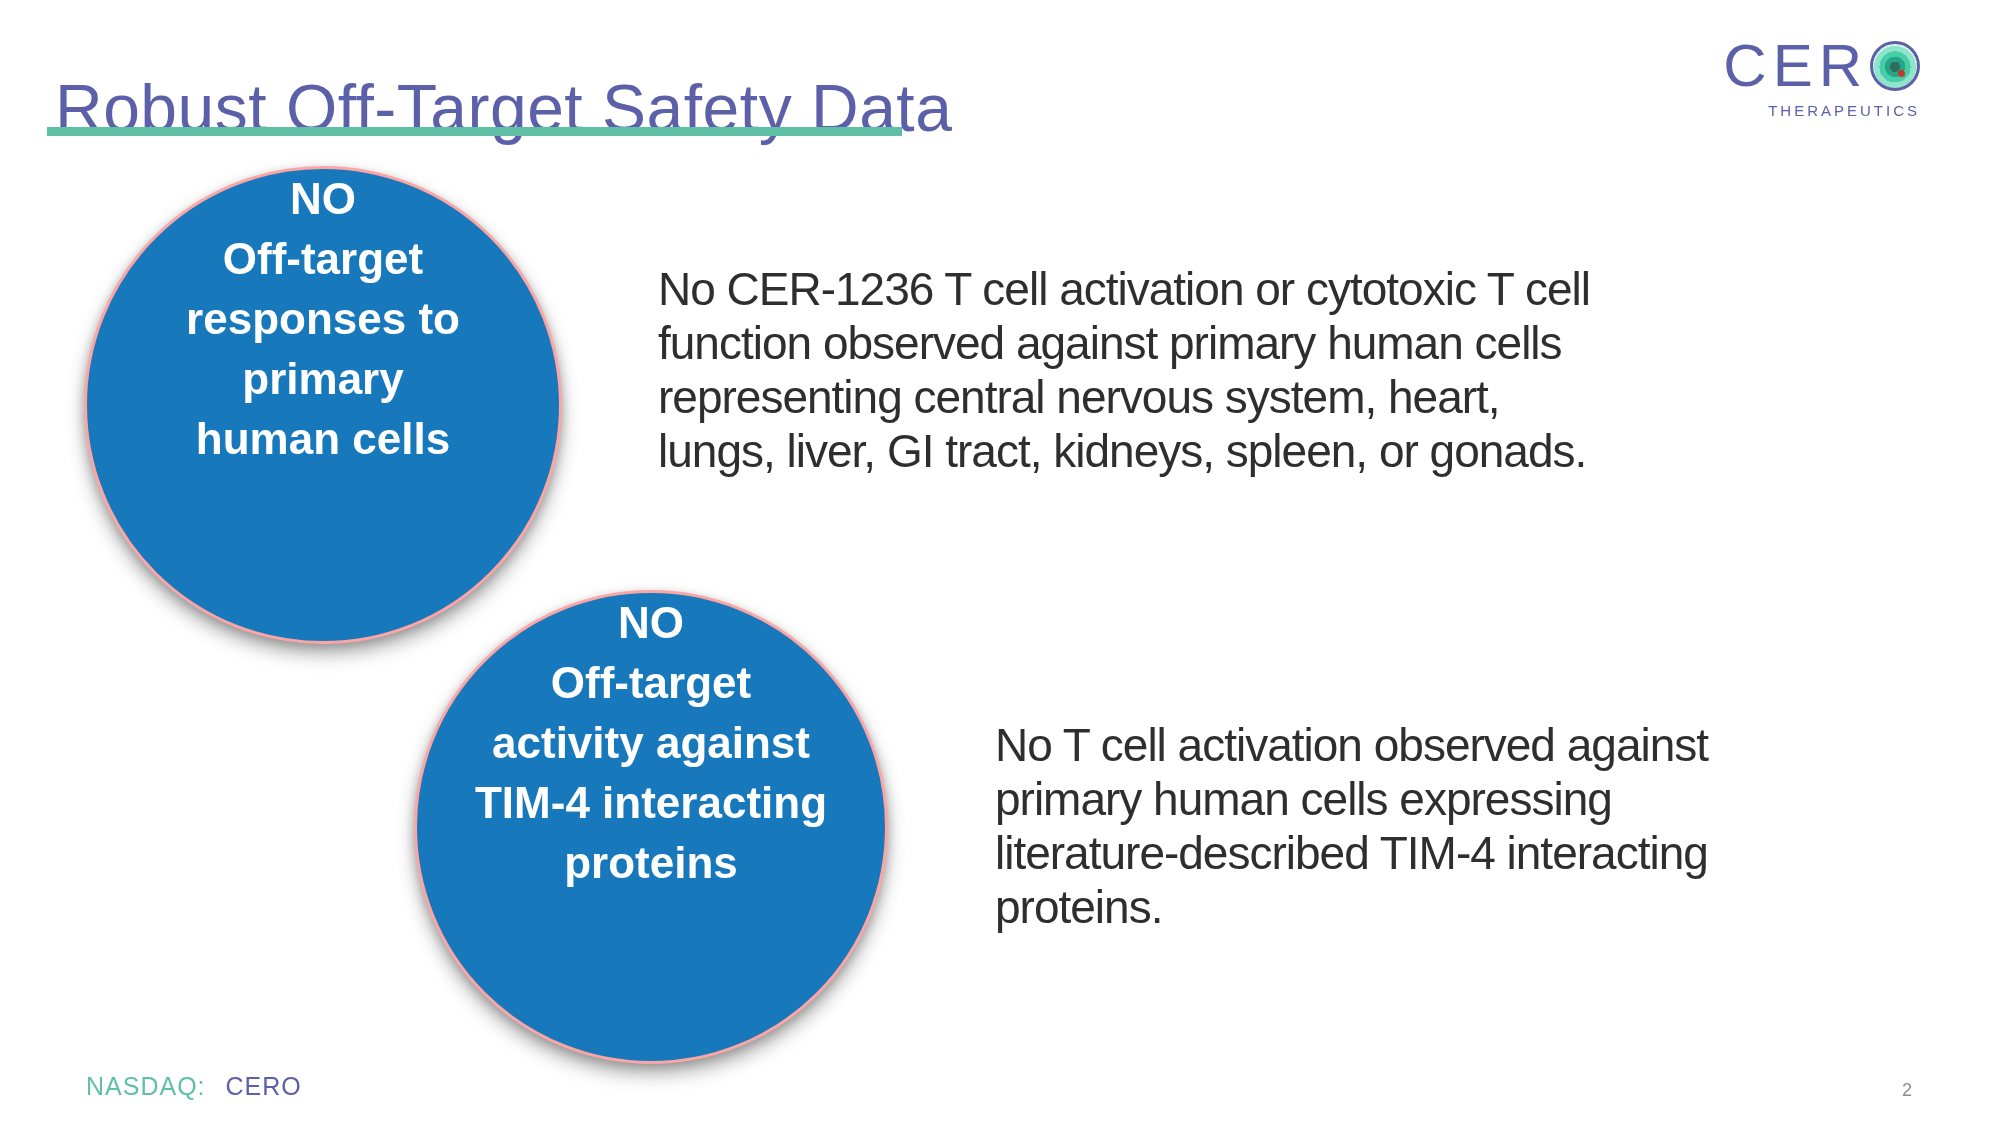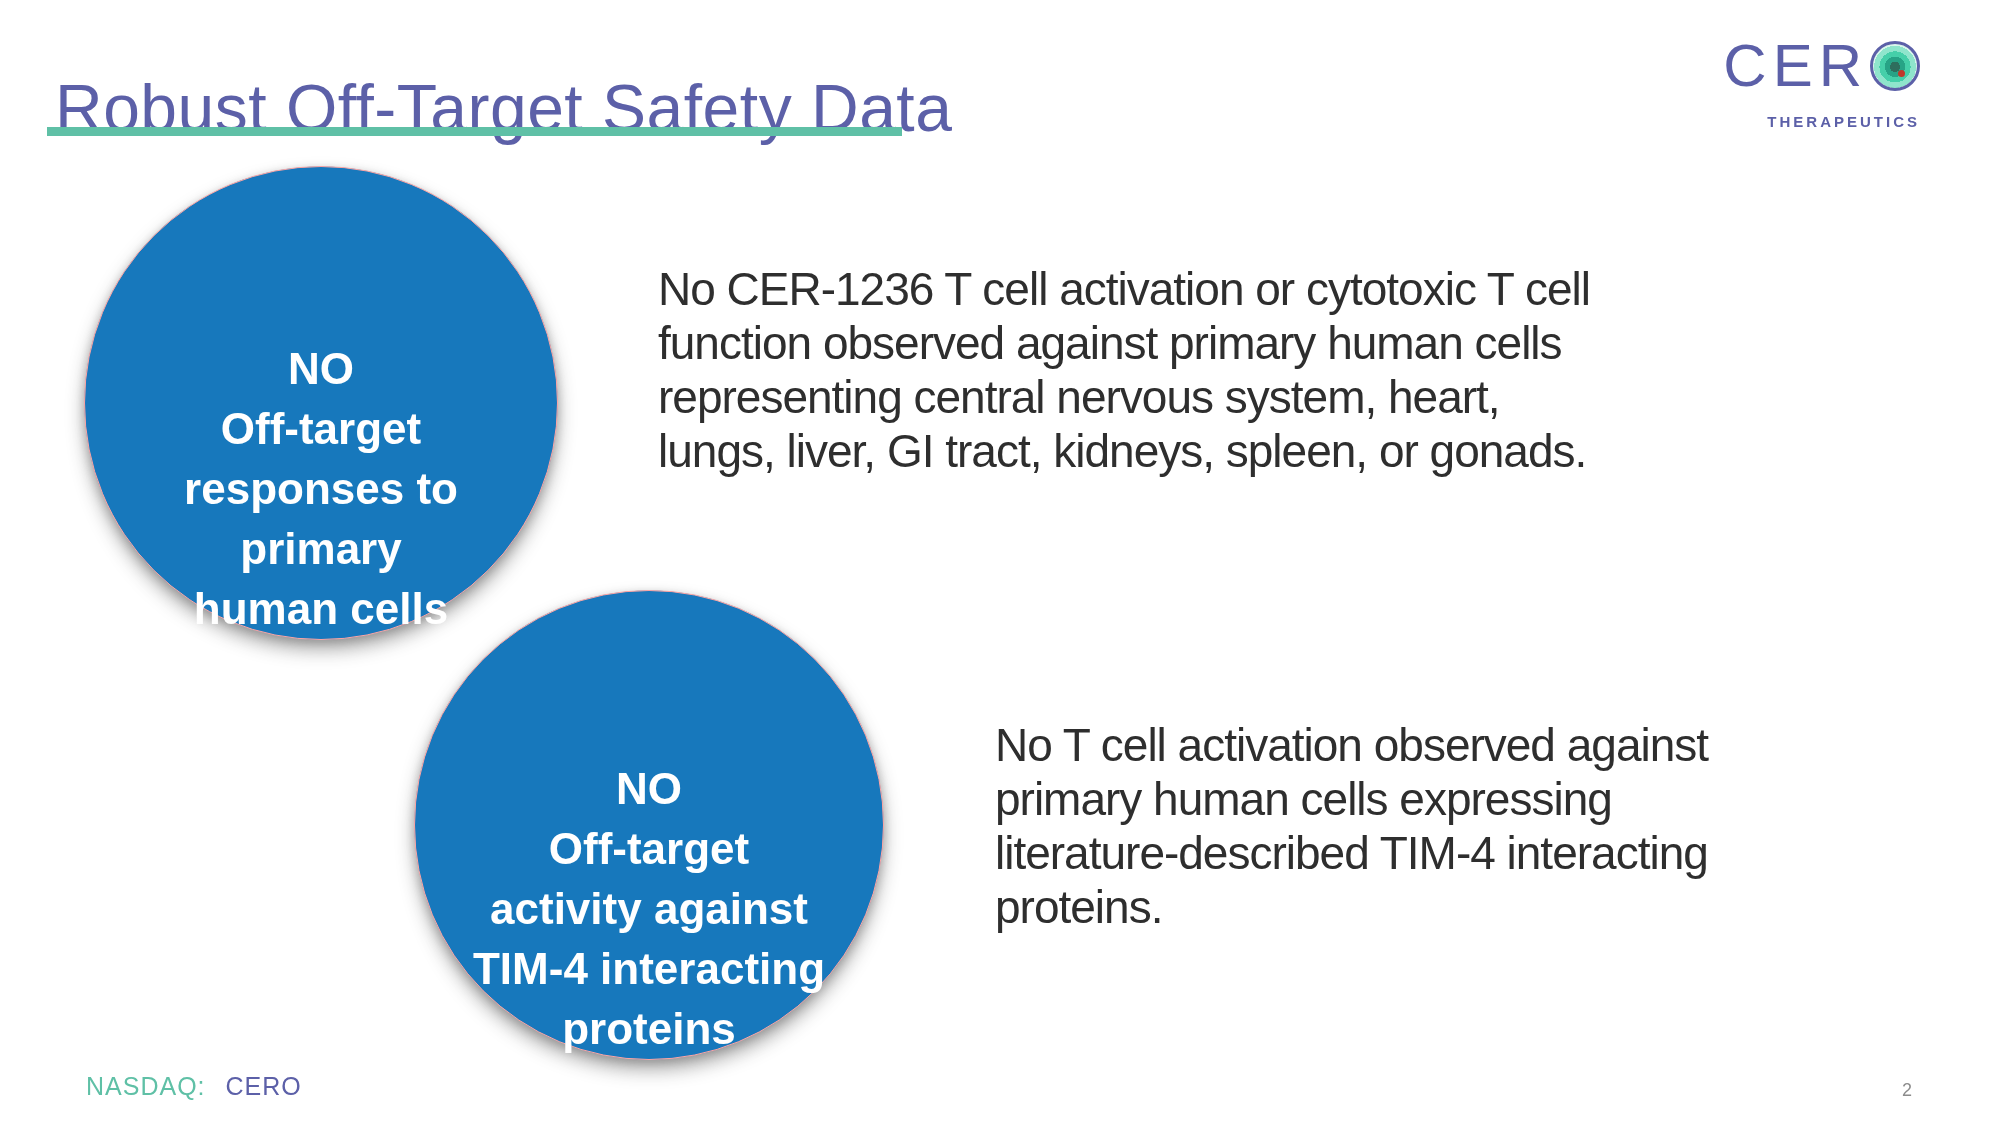--- a/index.html
+++ b/index.html
@@ -48,33 +48,33 @@
       #8fe5cc 49% 66%,
       #d9f6ec 66% 80%,
       #ffffff 80% 100%);
   }
   .logo-dot{
     position:absolute;left:56%;top:58%;
     width:7px;height:7px;border-radius:50%;
     background:var(--logo-dot-red,#c0392b);
   }
   .logo-sub{
-    margin-top:17px;
-    font-size:15px;font-weight:700;
+    margin-top:6px;
+    font-size:15px;font-weight:400;
     letter-spacing:3px;
     color:var(--brand-purple,#5c60a8);
   }
 
   
   .circle{
     position:absolute;border-radius:50%;
     background:var(--accent-blue,#1778bc);
-    border:1px solid #fca5a5;
+    border:3px solid #fca5a5;
     box-shadow:0 10px 18px rgba(50,50,50,.40), 0 3px 8px rgba(0,0,0,.18);
-    display:flex;align-items:flex-end;justify-content:center;
+    display:flex;align-items:flex-start;justify-content:center;
     text-align:center;
   }
   .circle-1{left:84px;top:166px;width:472px;height:472px;z-index:1;}
   .circle-2{left:414px;top:590px;width:468px;height:468px;z-index:2;}
   .circle-text{
     color:#ffffff;
     font-size:44px;line-height:60px;font-weight:700;
     white-space:pre-line;
   }
 

